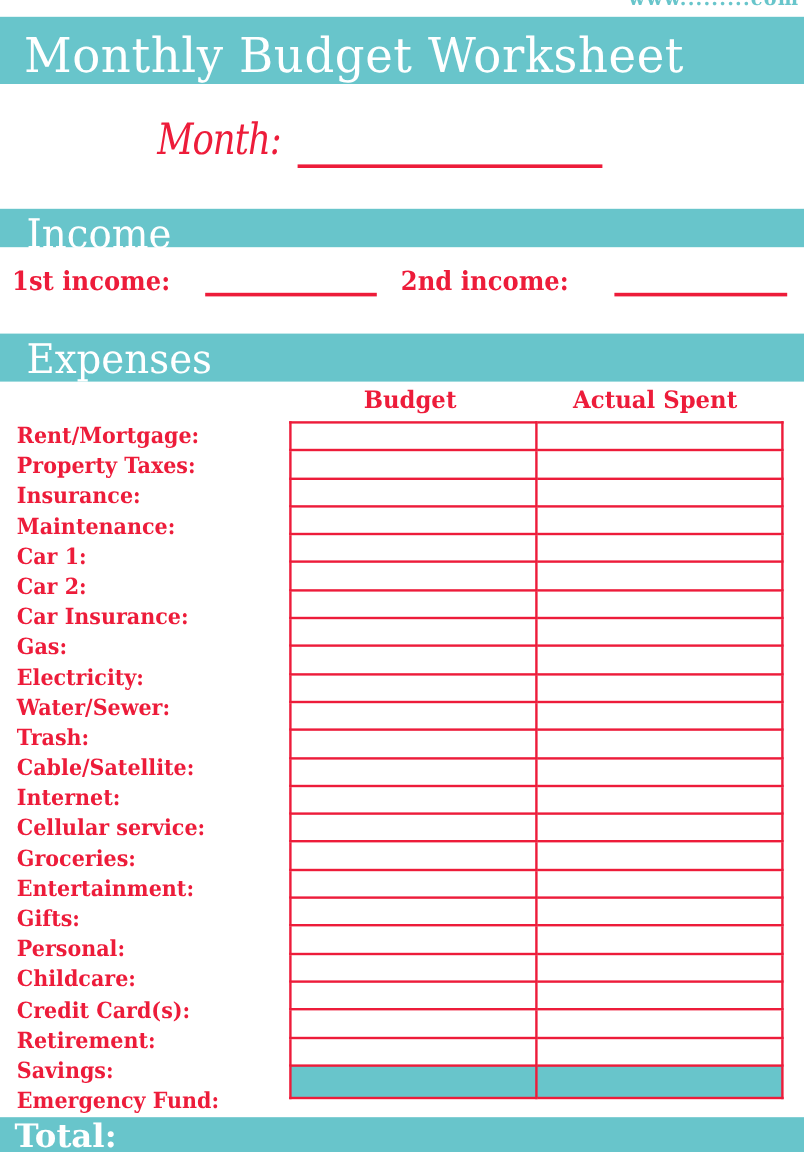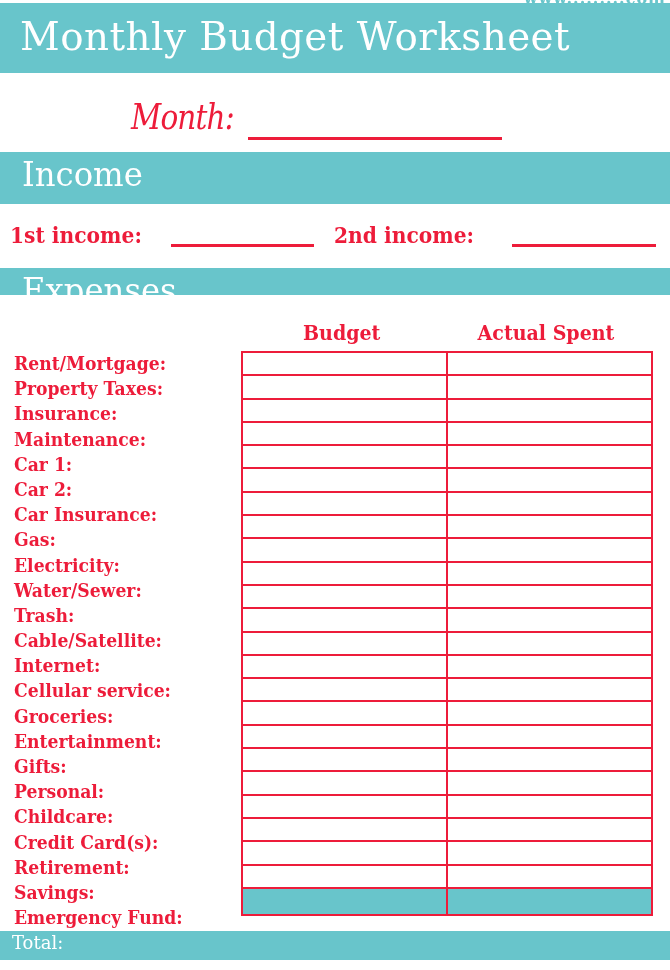--- a/index.html
+++ b/index.html
@@ -24,22 +24,22 @@
       letter-spacing: 1px;
     }
     .band {
       position: absolute;
       left: 0;
       width: 670px;
       background: #68c5cb;
       color: #ffffff;
     }
     .title-band {
-      top: 3px;
-      height: 70px;
+      top: 14px;
+      height: 56px;
     }
     .title-band .title {
       position: absolute;
       left: 20px;
       top: 10px;
       font-family: "DejaVu Serif", serif;
       font-size: 40px;
       font-weight: normal;
       letter-spacing: 0.5px;
       white-space: nowrap;
@@ -67,26 +67,26 @@
     }
     .month-line {
       position: absolute;
       left: 120px;
       top: 45px;
       width: 254px;
       height: 3px;
       background: #ed1c3a;
     }
     .income-band {
-      top: 152px;
-      height: 52px;
+      top: 174px;
+      height: 32px;
     }
     .expenses-band {
-      top: 268px;
-      height: 27px;
+      top: 278px;
+      height: 40px;
     }
     .section-title {
       position: absolute;
       left: 22px;
       top: 2px;
       font-size: 34px;
       white-space: nowrap;
       transform: scaleX(0.95);
       transform-origin: left center;
     }
@@ -140,22 +140,22 @@
       transform-origin: left center;
     }
     .total-band {
       top: 931px;
       height: 29px;
     }
     .total-label {
       position: absolute;
       left: 12px;
       top: 1px;
-      font-size: 18px;
-      font-weight: normal;
+      font-size: 27px;
+      font-weight: bold;
       color: #ffffff;
       white-space: nowrap;
     }
     .grid {
       position: absolute;
       left: 241px;
       top: 351px;
       width: 408px;
       border-collapse: collapse;
       table-layout: fixed;

